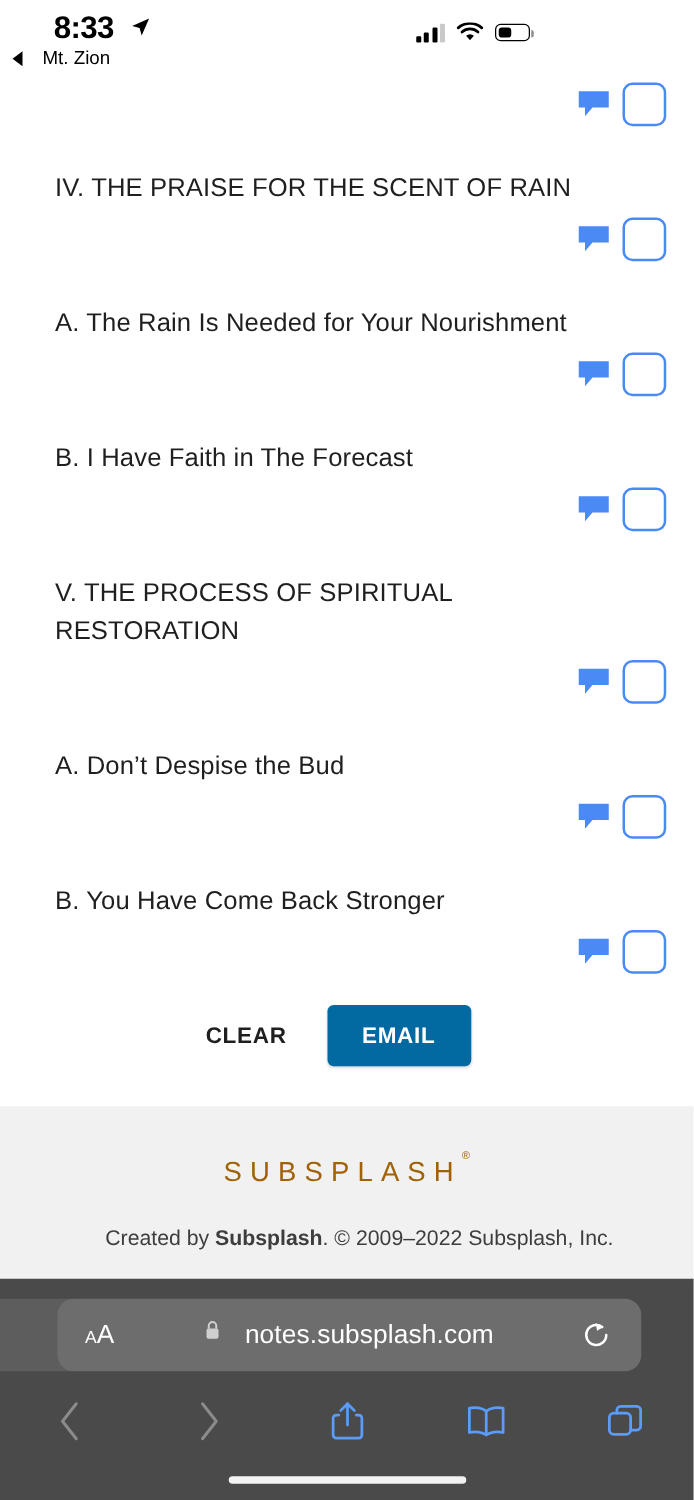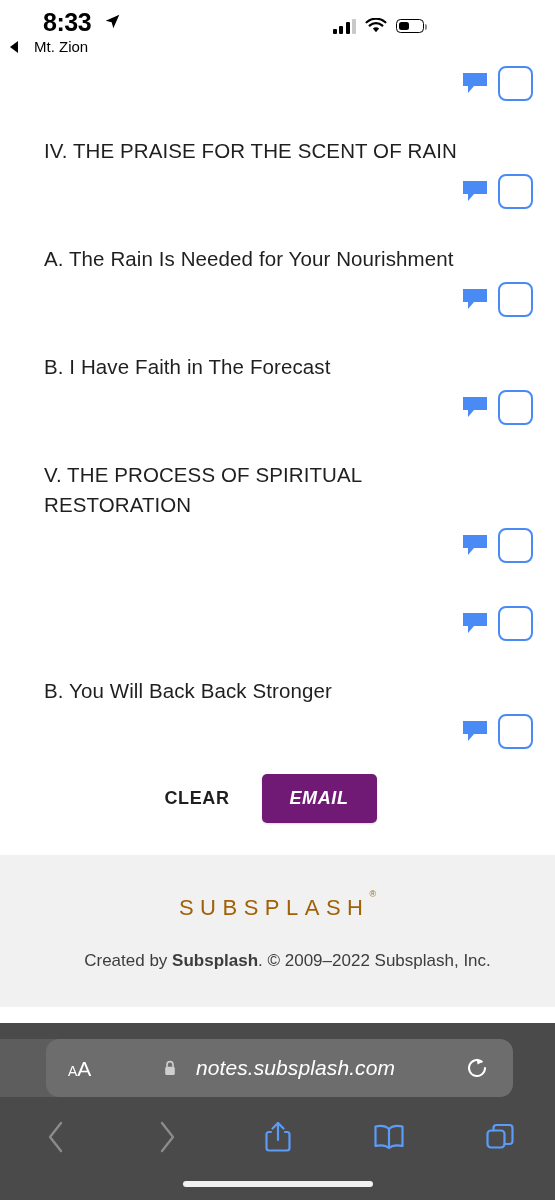--- a/index.html
+++ b/index.html
@@ -89,26 +89,25 @@
   .actions {
     display:flex; justify-content:center; align-items:center;
     gap:24px; padding:18px 22px 0 0;
   }
   .btn-clear {
     background:none; border:none; cursor:pointer;
     font-family:inherit; font-size:18px; font-weight:bold;
     letter-spacing:.6px; color:#1f1f1f; padding:12px 8px;
   }
   .btn-email {
-    background:#701a75; border:none; cursor:pointer;
+    background:#0369a1; border:none; cursor:pointer;
     font-family:inherit; font-size:18px; font-weight:bold;
     letter-spacing:.6px; color:#fff;
     padding:14px 28px; border-radius:5px;
     box-shadow:0 1px 2px rgba(0,0,0,.15);
-    font-style:italic;
   }
 
   .footer {
     margin-top:32px; background:#f1f1f1;
     padding:40px 0 36px 0; text-align:center;
   }
   .footer-logo {
     font-size:22px; letter-spacing:6.5px; color:#a16207;
     font-weight:300; position:relative; display:inline-block;
   }
@@ -135,21 +134,21 @@
   }
   .aa {
     position:absolute; left:22px; top:50%; transform:translateY(-50%);
     color:#fff; font-weight:500; line-height:1;
   }
   .aa .s { font-size:14px; }
   .aa .l { font-size:21px; }
   .url-center {
     position:absolute; left:0; right:0; top:50%;
     transform:translateY(-50%);
-    display:flex; align-items:center; justify-content:center; gap:20px;font-style:italic;
+    display:flex; align-items:flex-start; justify-content:center; gap:20px;
   }
   .lock { width:12px; height:16px; display:block; }
   .url-text { color:#fff; font-size:21px; letter-spacing:.1px; }
   .reload {
     position:absolute; right:24px; top:50%; transform:translateY(-50%);
     width:24px; height:24px;
   }
   .toolbar {
     position:absolute; left:0; top:86px; width:555px; height:56px;
     display:flex; align-items:center;
@@ -241,30 +240,31 @@
       <div class="note-line">V. THE PROCESS OF SPIRITUAL RESTORATION</div>
 
       <div class="icon-row">
         <svg class="comment-icon" viewBox="0 0 26 22">
           <path d="M1 1 h24 v13 h-13 l-6 7 v-7 h-5 z" fill="#4a8af4"></path>
         </svg>
         <span class="check-box"></span>
       </div>
 
       <div class="gap-sm"></div>
-
-      <div class="icon-row">
-        <svg class="comment-icon" viewBox="0 0 26 22">
-          <path d="M1 1 h24 v13 h-13 l-6 7 v-7 h-5 z" fill="#4a8af4"></path>
-        </svg>
-        <span class="check-box"></span>
-      </div>
-
-      <div class="gap-sm"></div>
-      <div class="note-line">B. You Will Back Back Stronger</div>
+      <div class="note-line">A. Don’t Despise the Bud</div>
+
+      <div class="icon-row">
+        <svg class="comment-icon" viewBox="0 0 26 22">
+          <path d="M1 1 h24 v13 h-13 l-6 7 v-7 h-5 z" fill="#4a8af4"></path>
+        </svg>
+        <span class="check-box"></span>
+      </div>
+
+      <div class="gap-sm"></div>
+      <div class="note-line">B. You Have Come Back Stronger</div>
 
       <div class="icon-row">
         <svg class="comment-icon" viewBox="0 0 26 22">
           <path d="M1 1 h24 v13 h-13 l-6 7 v-7 h-5 z" fill="#4a8af4"></path>
         </svg>
         <span class="check-box"></span>
       </div>
 
       <div class="actions">
         <button class="btn-clear">CLEAR</button>

